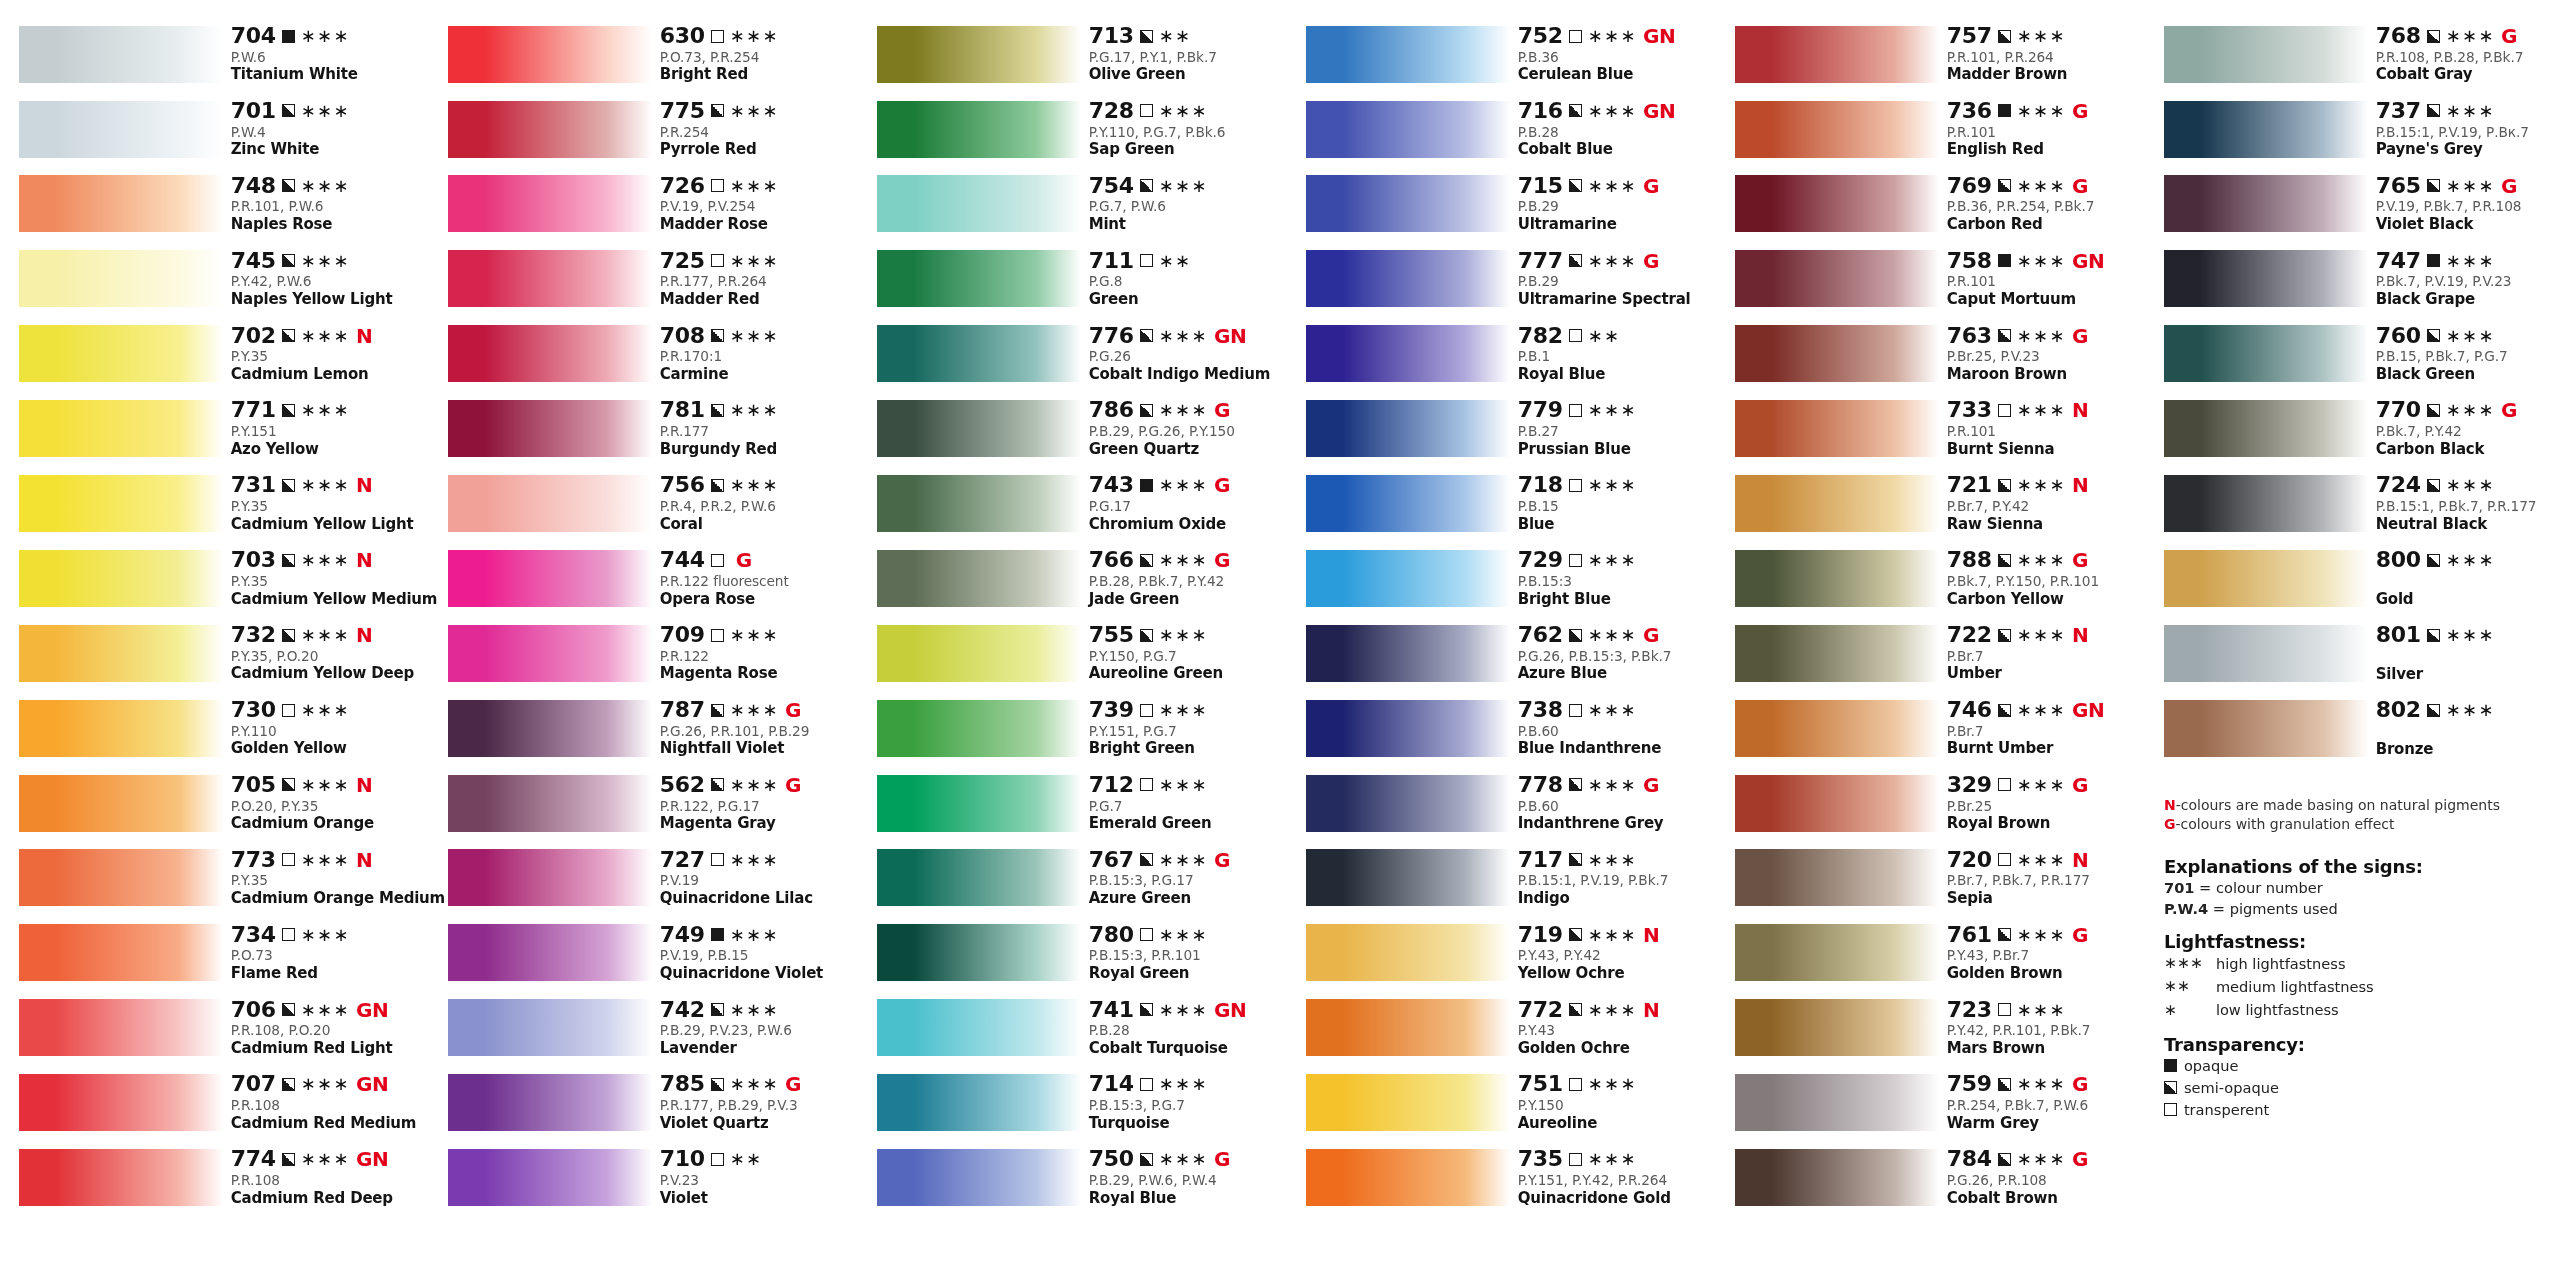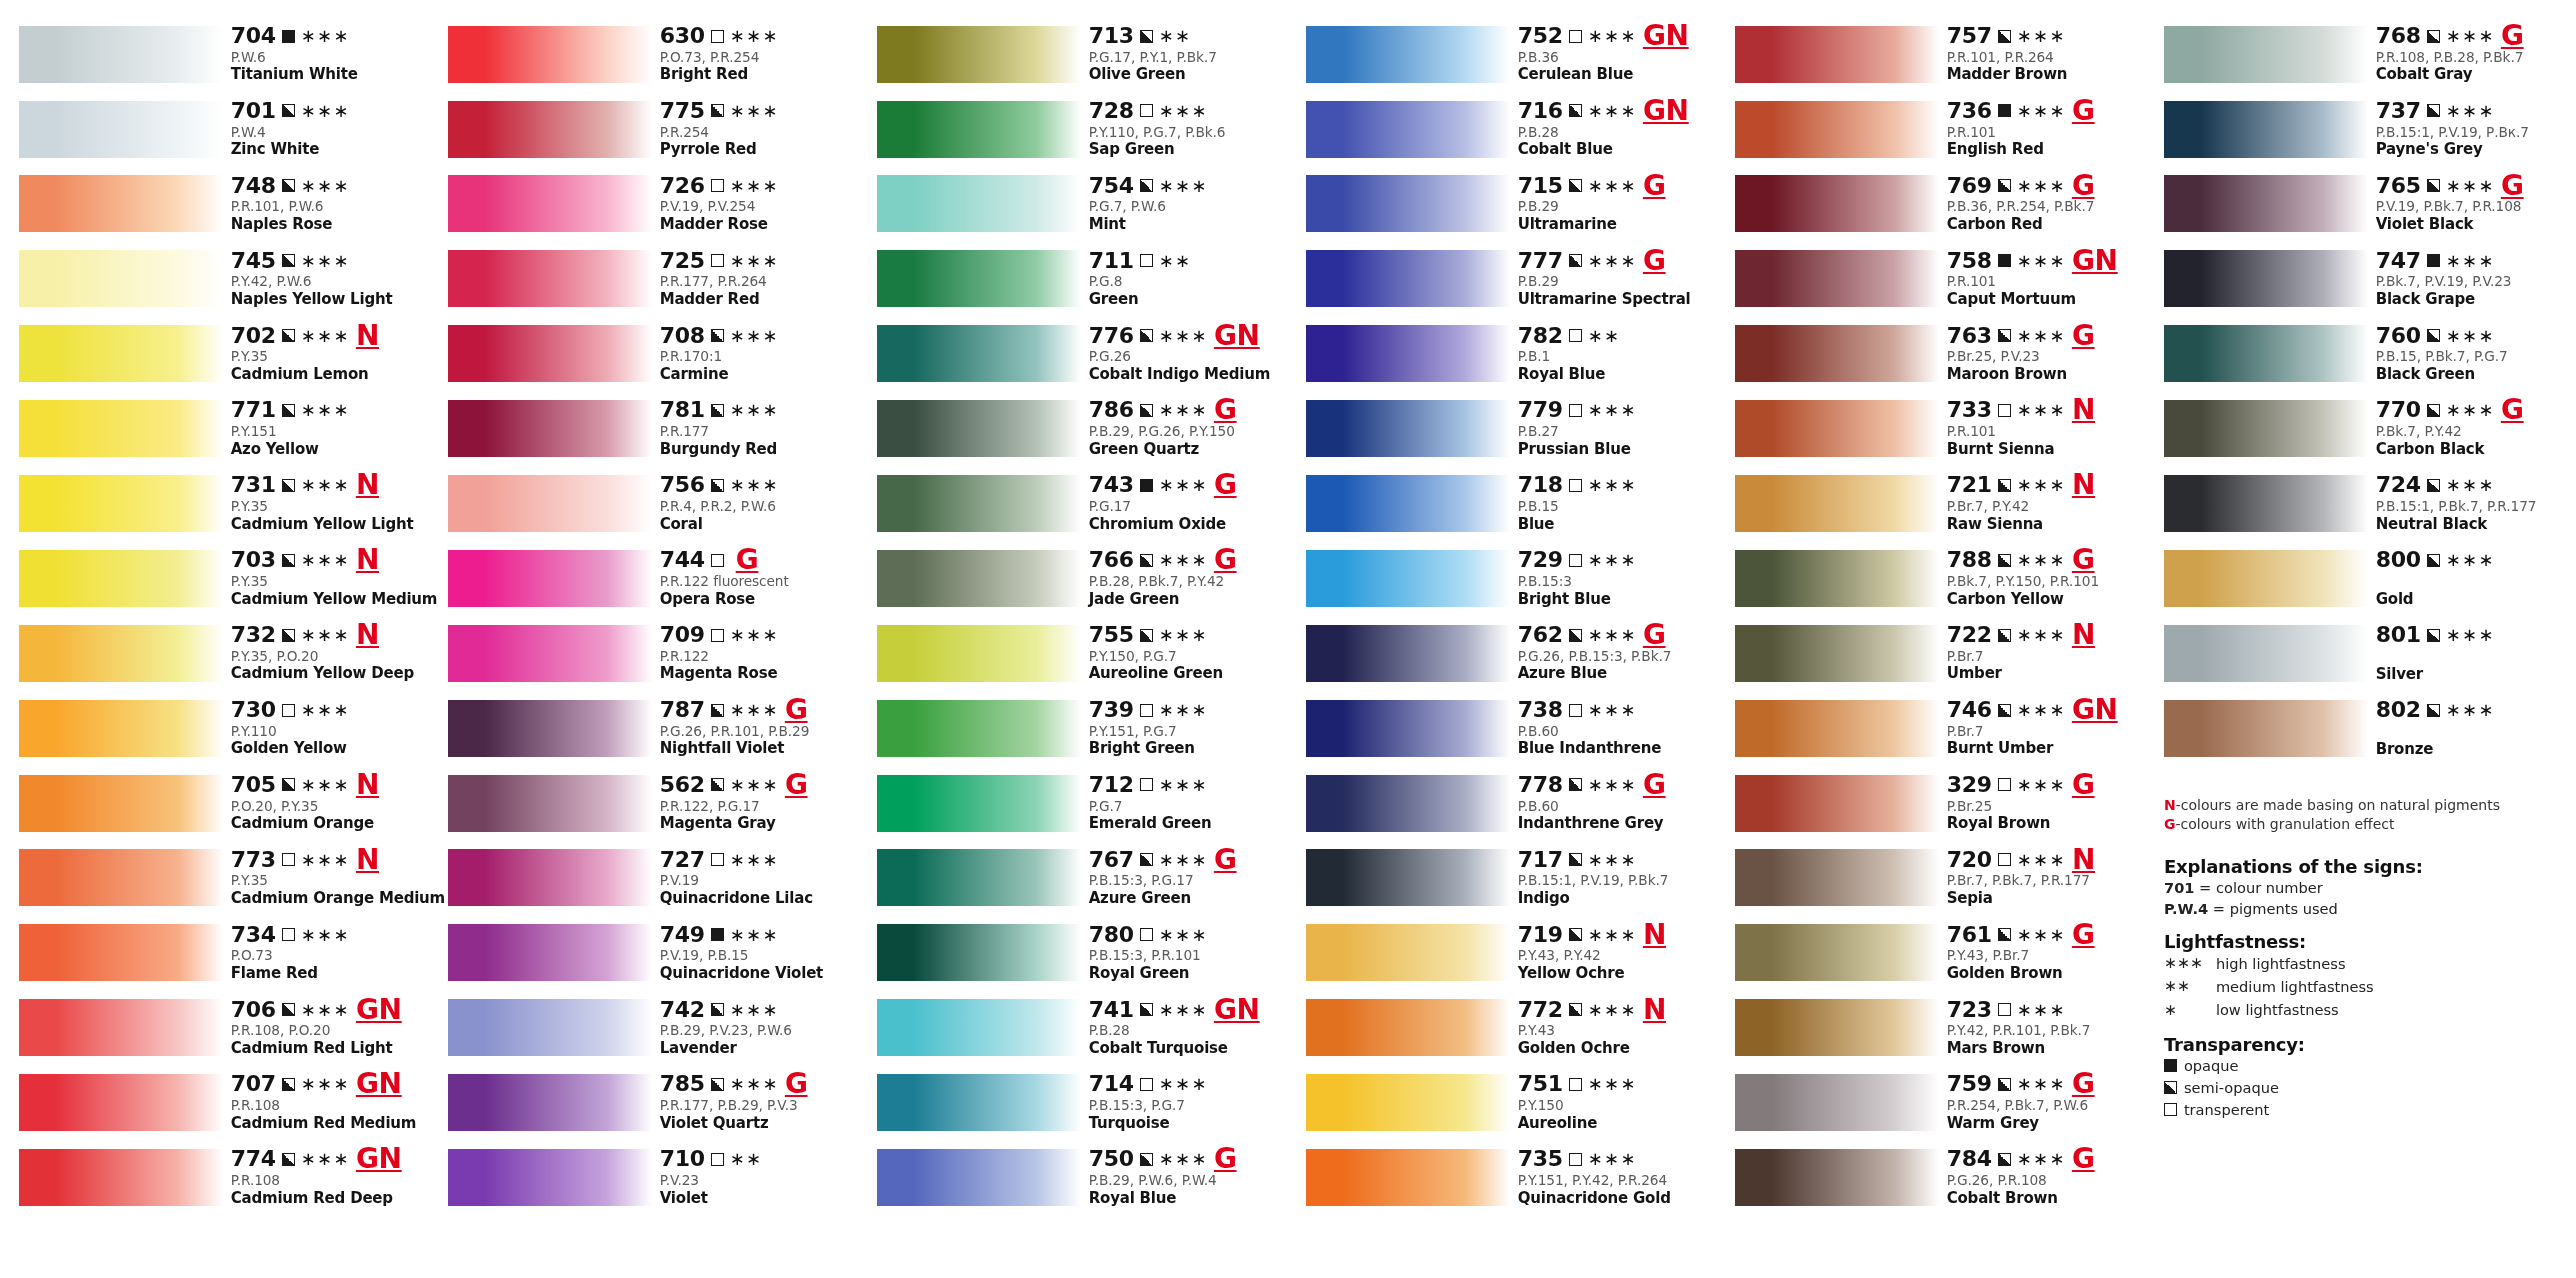--- a/index.html
+++ b/index.html
@@ -48,22 +48,22 @@
   .transp.opaque { background:#1a1a1a; }
   .transp.semi { background:
      linear-gradient(to bottom left, #ffffff 0 50%, #1a1a1a 50% 100%); }
   .transp.clear { background:#ffffff; }
   .stars {
     font-size:18px; color:#111; letter-spacing:1.3px;
     line-height:1; font-family:"DejaVu Sans", sans-serif;
     display:inline-block; white-space:nowrap;
   }
   .tag {
-    font-size:28px; font-weight:700; color:#e2001a;
-    line-height:1; letter-spacing:-0.3px; white-space:nowrap;text-decoration:underline;
+    font-size:20px; font-weight:700; color:#e2001a;
+    line-height:1; letter-spacing:-0.3px; white-space:nowrap;
   }
   .pigments {
     font-size:13.7px; color:#5a5a5a; line-height:1.15;
     margin-top:1.7px; white-space:nowrap; letter-spacing:-0.1px;
   }
   .pname {
     font-size:15px; font-weight:700; color:#141414;
     line-height:1.15; margin-top:0.9px; white-space:nowrap;
     letter-spacing:-0.2px;
   }

